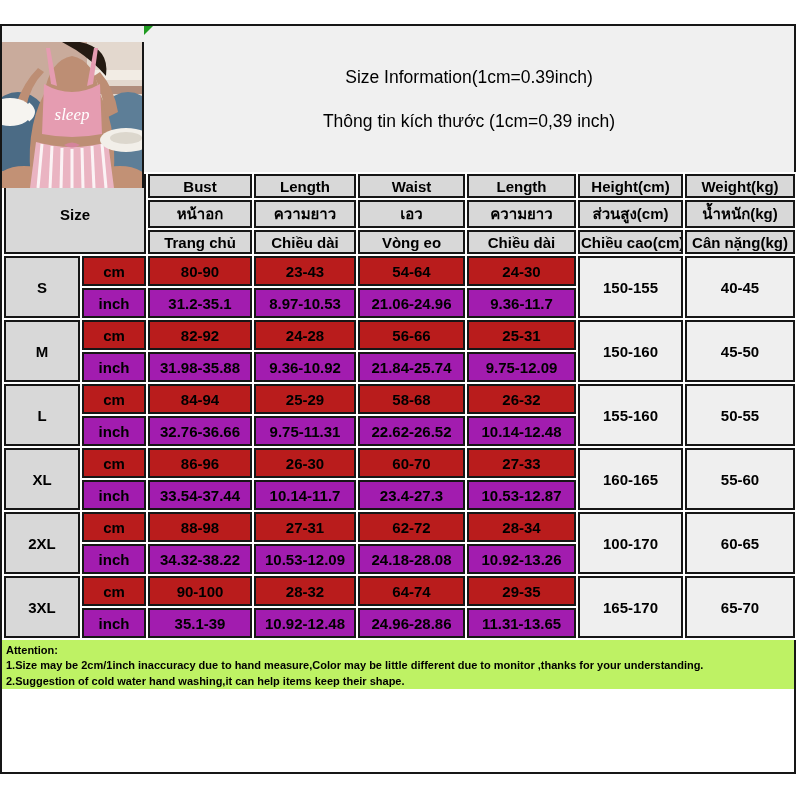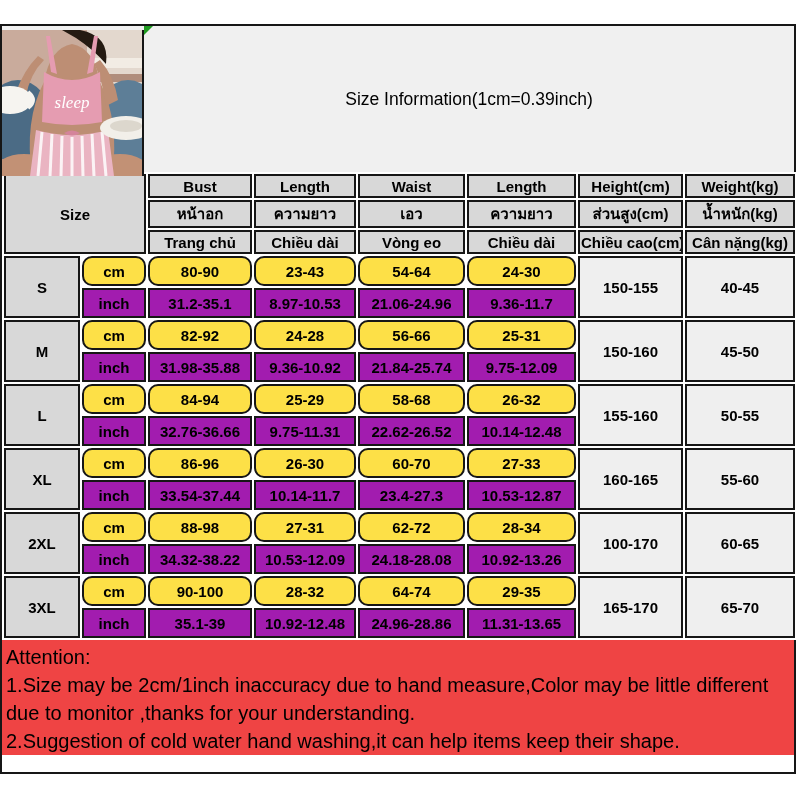--- a/index.html
+++ b/index.html
@@ -8,21 +8,21 @@
     font-family:"Liberation Sans","DejaVu Sans",sans-serif;
     color:#000;position:relative;overflow:hidden;
   }
   .frame{
     position:absolute;left:0;top:24px;width:796px;height:750px;
     border:2px solid #161616;box-sizing:border-box;background:#ffffff;
   }
   
   .title-section{position:relative;height:146px;background:#f0f0f0;}
   .photo{
-    position:absolute;left:0;top:4px;width:142px;height:146px;
+    position:absolute;left:0;top:16px;width:142px;height:146px;
     border-right:2px solid #161616;box-sizing:border-box;overflow:hidden;background:#c9ab9c;
   }
   .corner-triangle{
     position:absolute;left:142px;top:0;width:0;height:0;
     border-top:9px solid #1f9b21;border-right:9px solid transparent;
   }
   .title-block{
     margin-left:142px;height:100%;
     display:flex;flex-direction:column;justify-content:center;align-items:center;
     gap:23px;font-weight:normal;font-size:17.5px;line-height:1.15;text-align:center;
@@ -33,27 +33,27 @@
     table-layout:fixed;background:#ffffff;
   }
   table.size-table td,table.size-table th{
     border:2px solid #161616;text-align:center;vertical-align:middle;
     font-weight:bold;font-size:15px;padding:0 1px;overflow:hidden;white-space:nowrap;
   }
   tr.hdr-row td,tr.hdr-row th{height:20px;background:#d8d8d8;}
   th.size-head{font-size:29px;background:#d8d8d8;}
   tr.body-row td{height:26px;}
   td.size-label{background:#d8d8d8;font-size:16px;}
-  td.cm-bg{background:#fde047;border-radius:10px;}
+  td.cm-bg{background:#b91c1c;}
   td.white-bg{background:#a21caf;}
   td.span-bg{background:#efefef;margin-left:12px;}
   
   .attention{
-    background:#ef4444;padding:3px 4px 0 4px;
-    font-size:20px;font-weight:normal;line-height:1.4;
+    background:#bef264;padding:3px 4px 0 4px;
+    font-size:11px;font-weight:bold;line-height:1.4;
   }
 </style>
 </head>
 <body>
 
 <div class="frame">
 
   <div class="title-section">
     <div class="photo">
       <svg width="140" height="146" viewBox="0 0 140 146" xmlns="http://www.w3.org/2000/svg">
@@ -94,20 +94,21 @@
 
         <ellipse cx="8" cy="70" rx="22" ry="14" fill="#f6f4f0"></ellipse>
         <path d="M26,62 q10,8 0,16" stroke="#f6f4f0" stroke-width="4" fill="none"></path>
         <ellipse cx="124" cy="98" rx="26" ry="12" fill="#f2efe9"></ellipse>
         <ellipse cx="124" cy="96" rx="16" ry="6" fill="#dcd7cd"></ellipse>
       </svg>
     </div>
     <div class="corner-triangle"></div>
     <div class="title-block">
       <div>Size Information(1cm=0.39inch)</div>
+      <div>Thông tin kích thước (1cm=0,39 inch)</div>
     </div>
   </div>
 
   <table class="size-table">
     <colgroup>
       <col style="width:76px">
         <col style="width:64px">
         <col style="width:104px">
         <col style="width:102px">
       <col style="width:107px">

